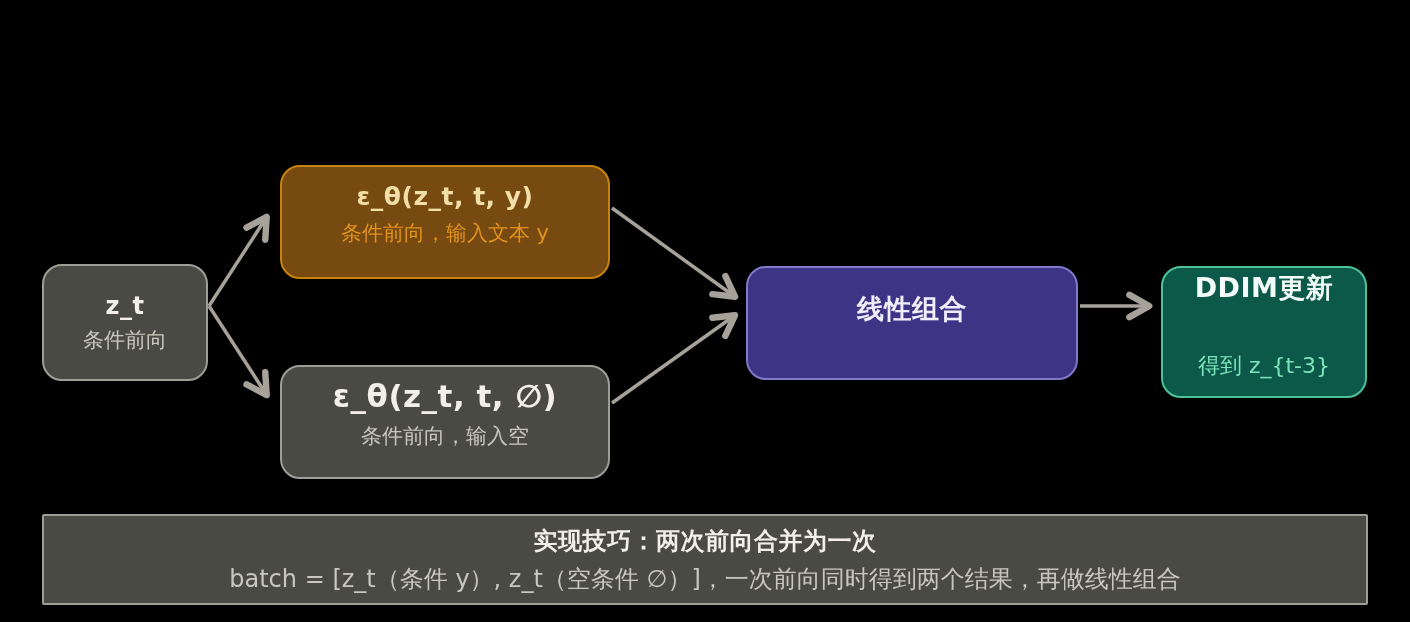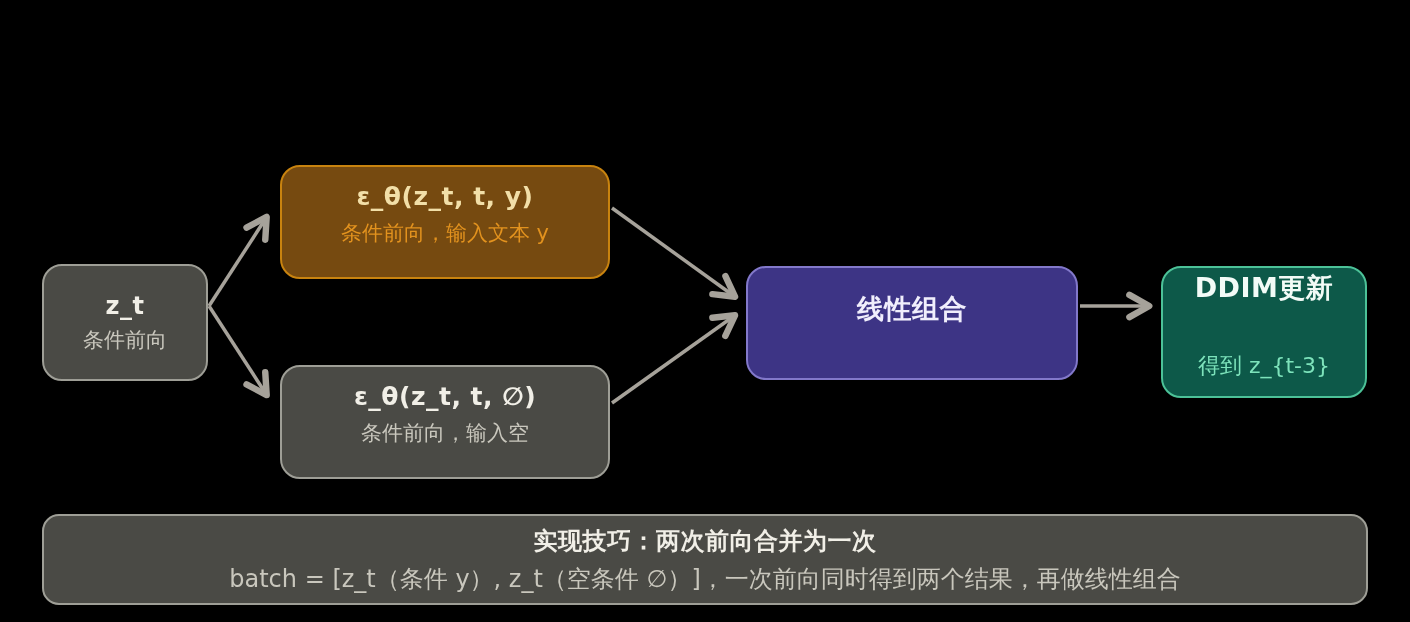--- a/index.html
+++ b/index.html
@@ -54,21 +54,21 @@
   }
   .node-cond .title { font-size: 25px; color: var(--orange-title); }
   .node-cond .subtitle { font-size: 21px; color: var(--orange-sub); }
 
   .node-uncond {
     left: 280px; top: 348px; width: 330px; height: 114px;
     background: var(--gray-fill);
     border: 2.5px solid var(--gray-border);
     padding-bottom: 16px;
   }
-  .node-uncond .title { font-size: 25px; color: var(--title-light); }
+  .node-uncond .title { font-size: 31px; color: var(--title-light); }
   .node-uncond .subtitle { font-size: 21px; color: var(--sub-gray); }
 
   .node-combine {
     left: 746px; top: 249px; width: 332px; height: 114px;
     background: var(--purple-fill);
     border: 2.5px solid var(--purple-border);
     padding-bottom: 28px;
   }
   .node-combine .title { font-size: 27px; color: #f0eefc; }
   .node-combine .subtitle { font-size: 22px; color: var(--purple-sub); }
@@ -80,21 +80,21 @@
     padding-bottom: 14px;
     gap: 37px;
   }
   .node-ddim .title { font-size: 27px; color: #f2fbf7; }
   .node-ddim .subtitle { font-size: 22px; color: var(--green-sub); }
 
   .node-note {
     left: 42px; top: 497px; width: 1326px; height: 91px;
     background: var(--gray-fill);
     border: 2px solid var(--gray-border);
-    border-radius: 17px;
+    border-radius: 2px;
   }
   .node-note .title { font-size: 24px; color: var(--title-light); }
   .node-note .subtitle { font-size: 24px; color: var(--sub-gray); margin-top: 6px; }
 </style>
 </head>
 <body>
 
 <div class="canvas">
 
   <svg class="arrows" viewBox="0 0 1410 622">

